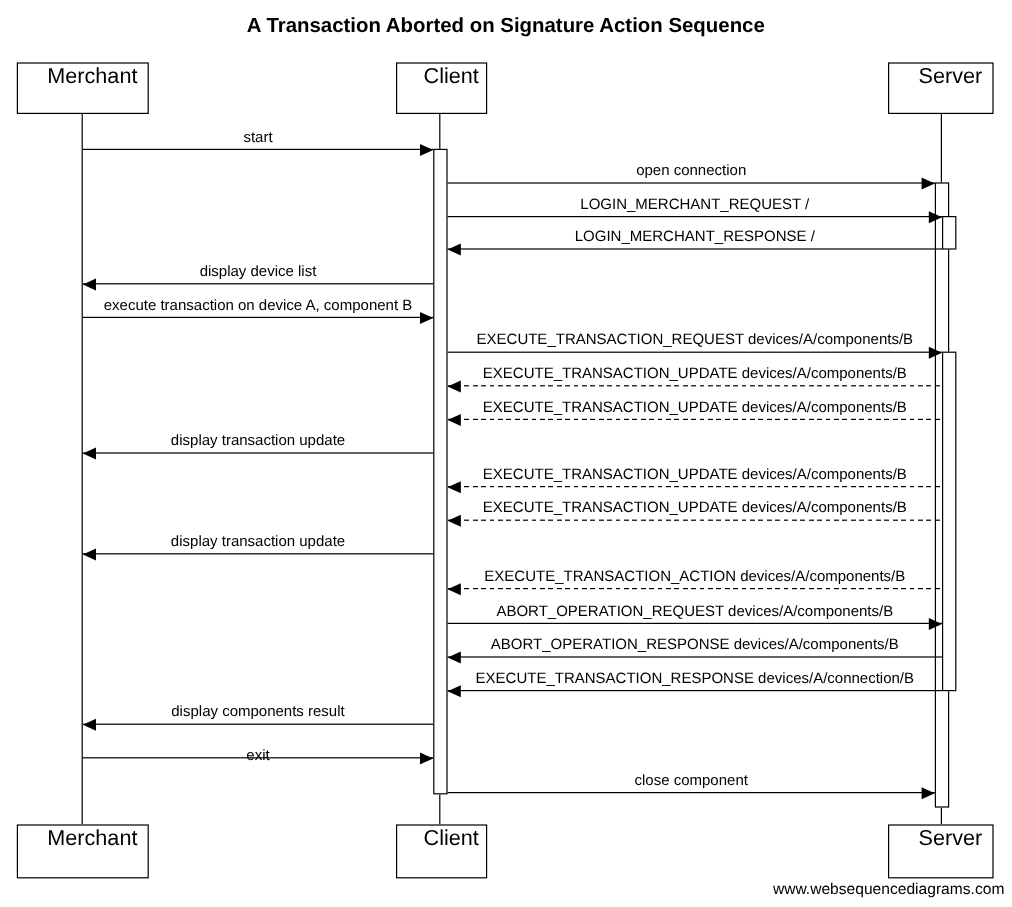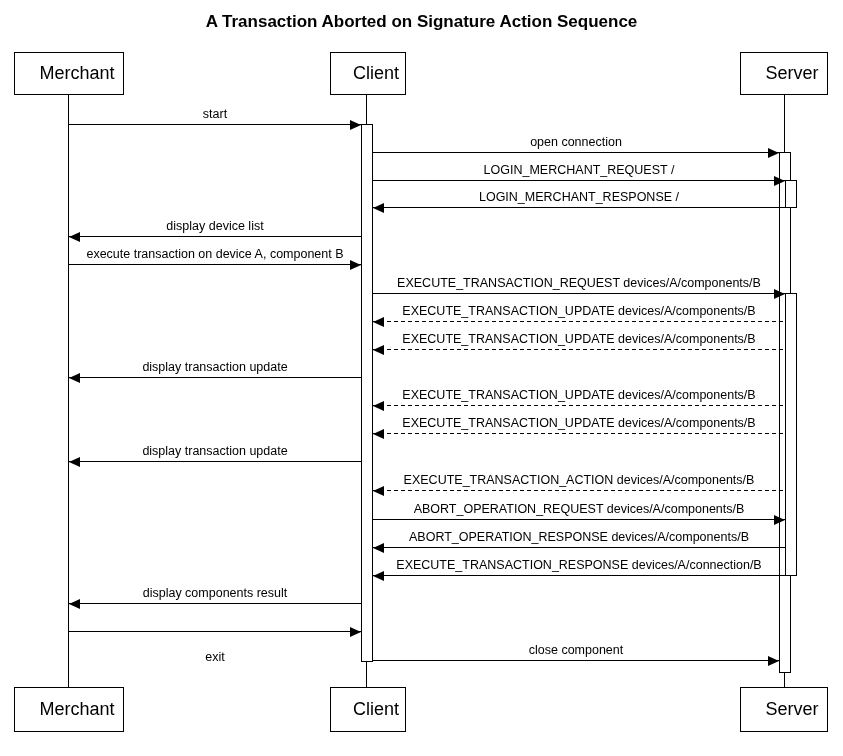--- a/index.html
+++ b/index.html
@@ -11,21 +11,21 @@
   .title {
     position:absolute; left:0; top:12px; width:843px; text-align:center;
     font-size:17px; font-weight:bold; z-index:5;
   }
   .lifeline {
     position:absolute; width:1px; background:#000; top:95px; height:592px; z-index:1;
   }
   .pbox {
     position:absolute; height:43px; box-sizing:border-box;
     border:1.5px solid #000; background:#fff;
-    display:flex; align-items:center; justify-content:center;
+    display:flex; align-items:flex-start; justify-content:center;
     font-size:18px; z-index:4;padding-left:16px;
   }
   .pbox.bottom { height:45px; }
   .abar {
     position:absolute; width:12px; box-sizing:border-box;
     border:1px solid #000; background:#fff; z-index:2;
   }
   .msg { position:absolute; left:0; top:0; z-index:3; }
   .msg-line-solid { position:absolute; height:0; border-top:1px solid #000; }
   .msg-line-dashed {
@@ -152,21 +152,21 @@
         <div class="msg-label" style="left: 579px; top: 558px;">EXECUTE_TRANSACTION_RESPONSE devices/A/connection/B</div>
       </div>
       <div class="msg">
         <div class="msg-line-solid" style="left: 69px; top: 603px; width: 292px;"></div>
         <div class="arrowhead left" style="left: 69px; top: 599px;"></div>
         <div class="msg-label" style="left: 215px; top: 586px;">display components result</div>
       </div>
       <div class="msg">
         <div class="msg-line-solid" style="left: 69px; top: 631px; width: 292px;"></div>
         <div class="arrowhead right" style="left: 350px; top: 627px;"></div>
-        <div class="msg-label" style="left: 215px; top: 650px;">exit</div>
+        <div class="msg-label" style="left: 215px; top: 622px;">exit</div>
       </div>
       <div class="msg">
         <div class="msg-line-solid" style="left: 373px; top: 660px; width: 406px;"></div>
         <div class="arrowhead right" style="left: 768px; top: 656px;"></div>
         <div class="msg-label" style="left: 576px; top: 643px;">close component</div>
       </div>
     </div>
 
   <div class="pbox" style="left:14px;  top:52px; width:110px;">
     <span>Merchant</span>
@@ -181,13 +181,14 @@
   <div class="pbox bottom" style="left:14px;  top:687px; width:110px;">
     <span>Merchant</span>
   </div>
   <div class="pbox bottom" style="left:330px; top:687px; width:76px;">
     <span>Client</span>
   </div>
   <div class="pbox bottom" style="left:740px; top:687px; width:88px;">
     <span>Server</span>
   </div>
 
+  <div class="watermark">www.websequencediagrams.com</div>
 </div>
 
 </body></html>

